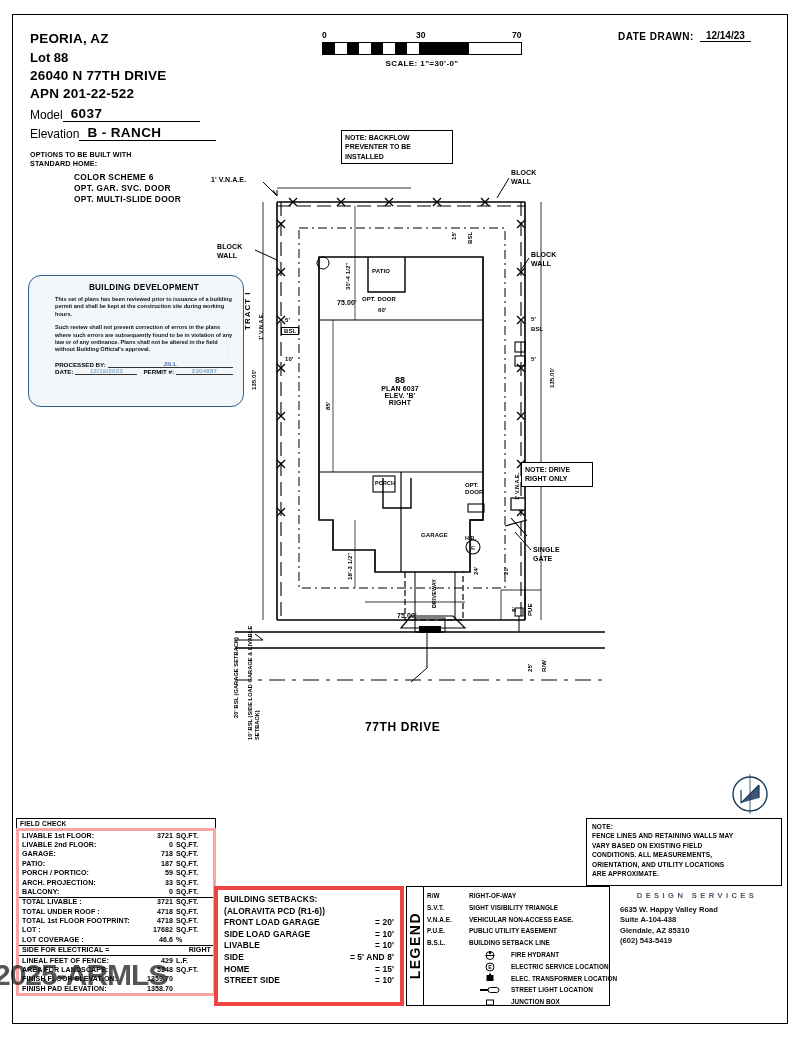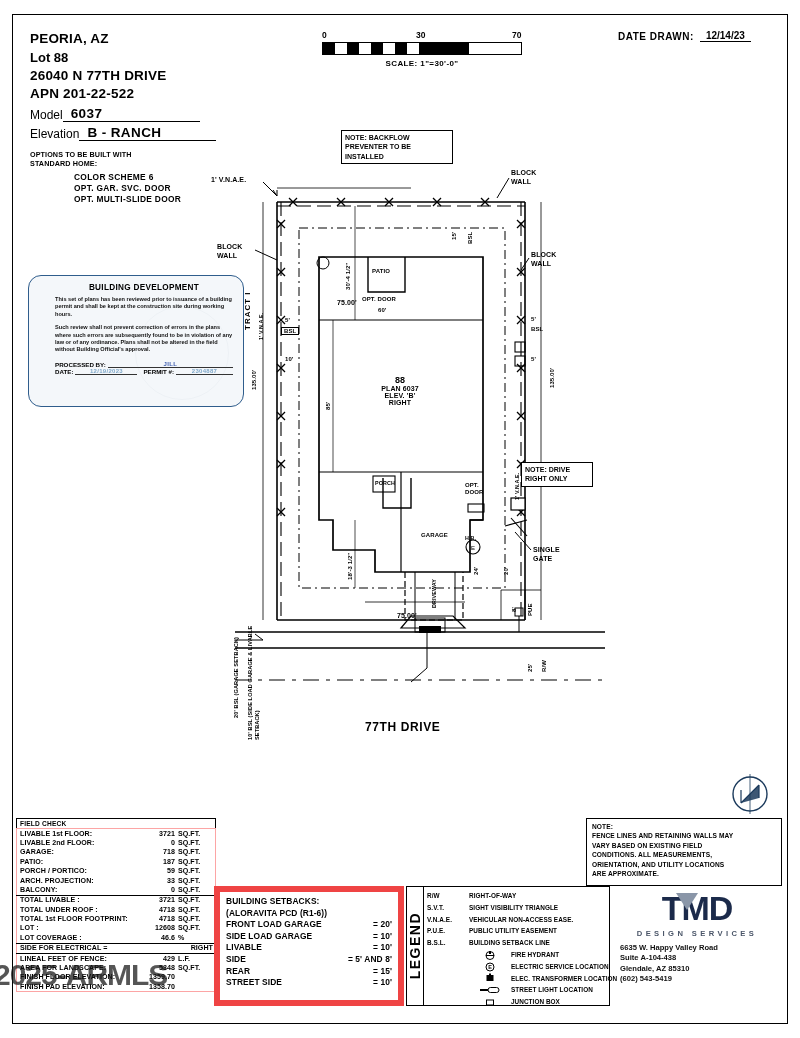--- a/index.html
+++ b/index.html
@@ -80,30 +80,30 @@
     border-radius: 50%; border: 1px solid rgba(120,140,160,.25);
     opacity: .22;
   }
 
   
   .canvas { left: 215px; top: 120px; width: 400px; height: 650px; }
 
   
   .fieldcheck { left: 16px; top: 818px; width: 200px; }
   .fc-head { font-size: 6.6px; font-weight: bold; border: 1px solid #000; border-bottom: none; padding: 1px 3px; letter-spacing: .2px; }
-  .fc-table { width: 100%; border-collapse: collapse; border: 1px solid #fca5a5; table-layout: fixed; }
+  .fc-table { width: 100%; border-collapse: collapse; border: 3px solid #fca5a5; table-layout: fixed; }
   .fc-table td { font-size: 7.1px; font-weight: bold; padding: .7px 3px; letter-spacing: .05px; white-space: nowrap; }
   .fc-table td.v { text-align: right; padding-right: 2px; }
   .fc-table td.u { text-align: left; width: 34px; padding-left: 1px; }
   .fc-table tr.sep td { border-top: 1px solid #000; }
   .fc-table tr.box td { border-top: 1px solid #000; border-bottom: 1px solid #000; }
 
   .setbacks {
     left: 214px; top: 886px; width: 190px; height: 120px;
-    border: 6px solid #ef4444; box-sizing: border-box; padding: 4px 6px;
+    border: 4px solid #ef4444; box-sizing: border-box; padding: 4px 6px;
   }
   .sb-line { font-size: 8.4px; font-weight: bold; line-height: 11.6px; letter-spacing: .1px; display: flex; }
   .sb-line .n { flex: 1; }
   .sb-line .v { text-align: right; white-space: nowrap; }
 
   .legendbox {
     left: 406px; top: 886px; width: 204px; height: 120px;
     border: 1px solid #000; box-sizing: border-box; display: flex;
   }
   .legend-vert {
@@ -496,21 +496,21 @@
           <td class="v">4718</td>
           <td class="u">SQ.FT.</td>
         </tr>
         <tr>
           <td>TOTAL 1st FLOOR FOOTPRINT:</td>
           <td class="v">4718</td>
           <td class="u">SQ.FT.</td>
         </tr>
         <tr>
           <td>LOT :</td>
-          <td class="v">12608</td>
+          <td class="v">17682</td>
           <td class="u">SQ.FT.</td>
         </tr>
         <tr>
           <td>LOT COVERAGE :</td>
           <td class="v">46.6</td>
           <td class="u">%</td>
         </tr>
         <tr class="box">
           <td>SIDE FOR ELECTRICAL =</td>
           <td class="v" colspan="2">RIGHT</td>
@@ -556,21 +556,21 @@
     </div>
     <div class="sb-line">
       <span class="n">LIVABLE</span>
       <span class="v">= 10'</span>
     </div>
     <div class="sb-line">
       <span class="n">SIDE</span>
       <span class="v">= 5' AND 8'</span>
     </div>
     <div class="sb-line">
-      <span class="n">REAR</span>
+      <span class="n">HOME</span>
       <span class="v">= 15'</span>
     </div>
     <div class="sb-line">
       <span class="n">STREET SIDE</span>
       <span class="v">= 10'</span>
     </div>
   </div>
 
   <div class="abs legendbox">
     <div class="legend-vert">
@@ -653,26 +653,20 @@
   <div class="abs rnote">
     <div>NOTE:</div>
     <div>FENCE LINES AND RETAINING WALLS MAY</div>
     <div>VARY BASED ON EXISTING FIELD</div>
     <div>CONDITIONS.  ALL MEASUREMENTS,</div>
     <div>ORIENTATION, AND UTILITY LOCATIONS</div>
     <div>ARE APPROXIMATE.</div>
   </div>
 
   <div class="abs tmdbox">
-    <div class="tmd-logo">
-      <span>TMD</span>
-      <svg class="abs" style="left:54px; top:2px;" width="26" height="20" viewBox="0 0 26 20">
-        <path d="M2 1 L24 1 L13 18 Z" fill="#8a96a8"></path>
-      </svg>
-    </div>
     <div class="tmd-sub">DESIGN SERVICES</div>
     <div class="tmd-addr">
       <div>6635 W. Happy Valley Road</div>
       <div>Suite A-104-438</div>
       <div>Glendale, AZ 85310</div>
       <div>(602) 543-5419</div>
     </div>
   </div>
 
   <div class="abs watermark">2025-ARMLS</div>

